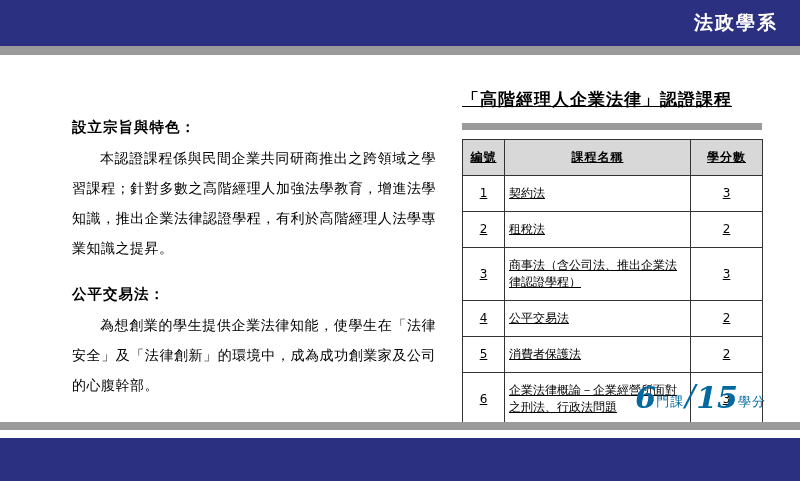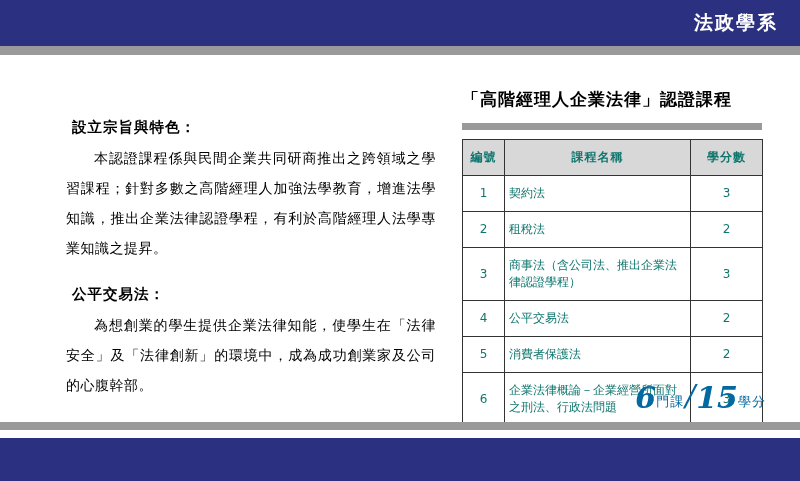--- a/index.html
+++ b/index.html
@@ -73,31 +73,32 @@
     font-weight: bold;
     letter-spacing: 1px;
     margin: 0 0 6px 16px;
     color: #000000;
   }
   .sec-body {
     font-size: 14px;
     line-height: 30px;
     letter-spacing: 0.5px;
     text-align: justify;
-    margin: 0 0 22px 10px;
+    margin: 0 0 22px 16px;
     text-indent: 2em;
     color: #000000;
   }
   .sec-body.last { margin-bottom: 0; }
 
   
   .right-col {
     position: absolute;
     left: 462px; top: 88px;
     width: 300px;
+    text-decoration: underline;
   }
   .right-title {
     font-size: 17px;
     font-weight: bold;
     letter-spacing: 1px;
     color: #000000;
     white-space: nowrap;
     margin-bottom: 12px;
   }
   .right-title-rule {
@@ -109,21 +110,21 @@
   
   table.course {
     border-collapse: collapse;
     width: 300px;
     table-layout: fixed;
   }
   table.course th,
   table.course td {
     border: 1px solid #333333;
     font-size: 12px;
-    color: #0f766e;
+    color: #000000;
     padding: 9px 4px;
     line-height: 17px;
   }
   table.course thead th {
     background: #d8d8d8;
     font-weight: bold;
     text-align: center;
     letter-spacing: 1px;
     height: 24px;
   }

